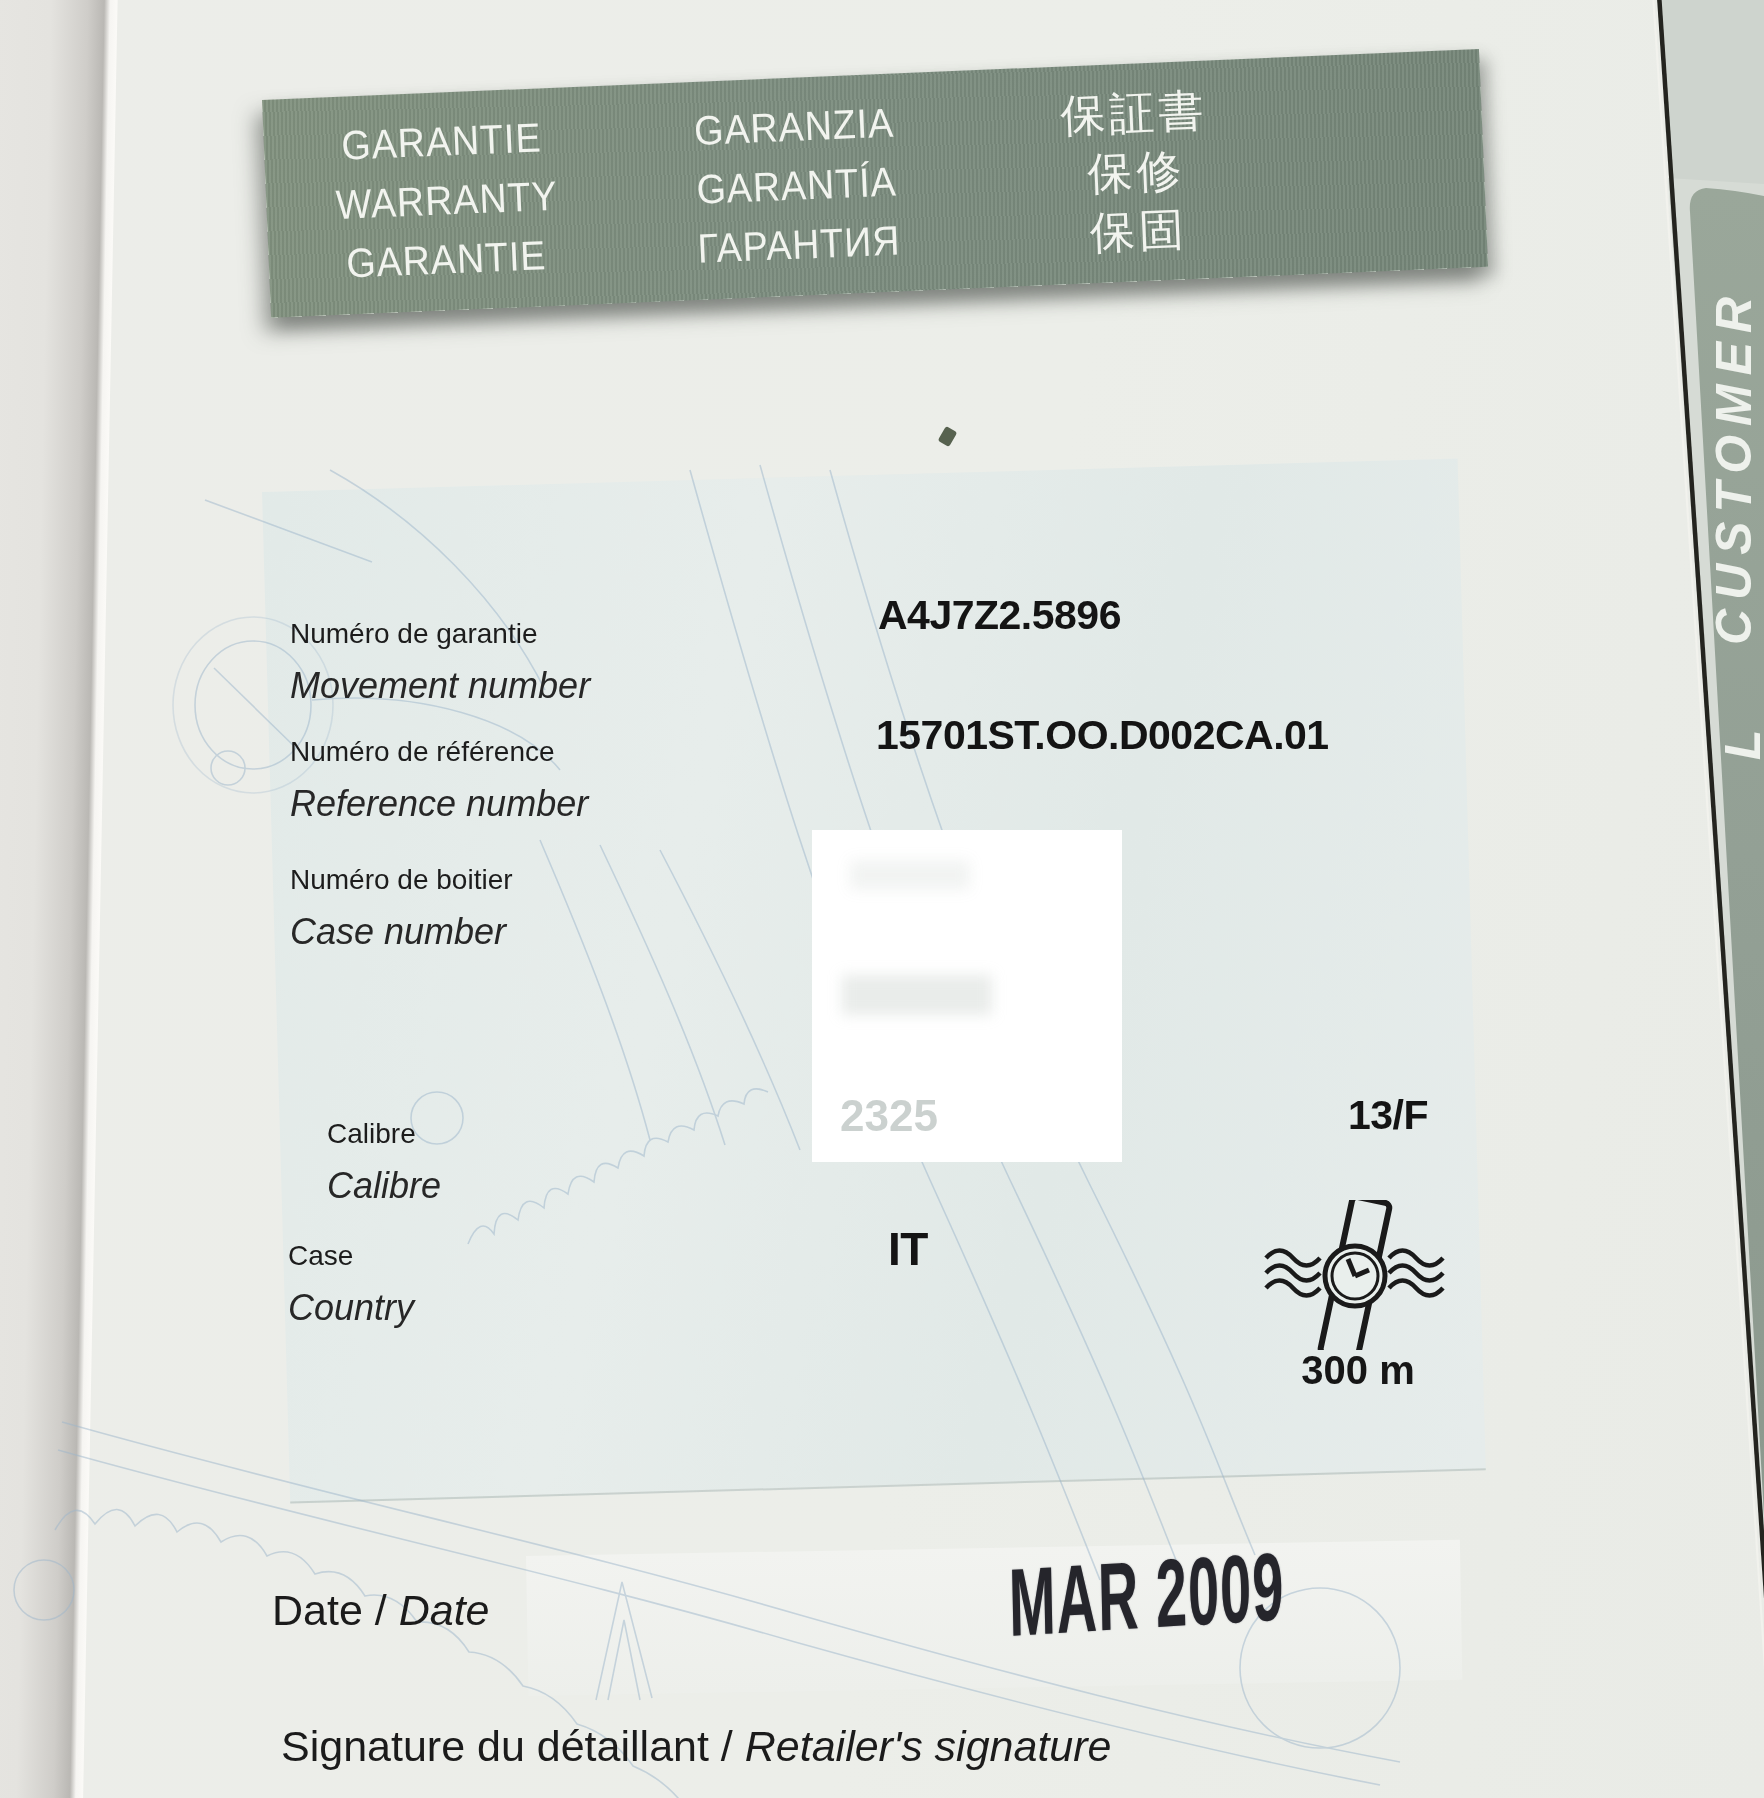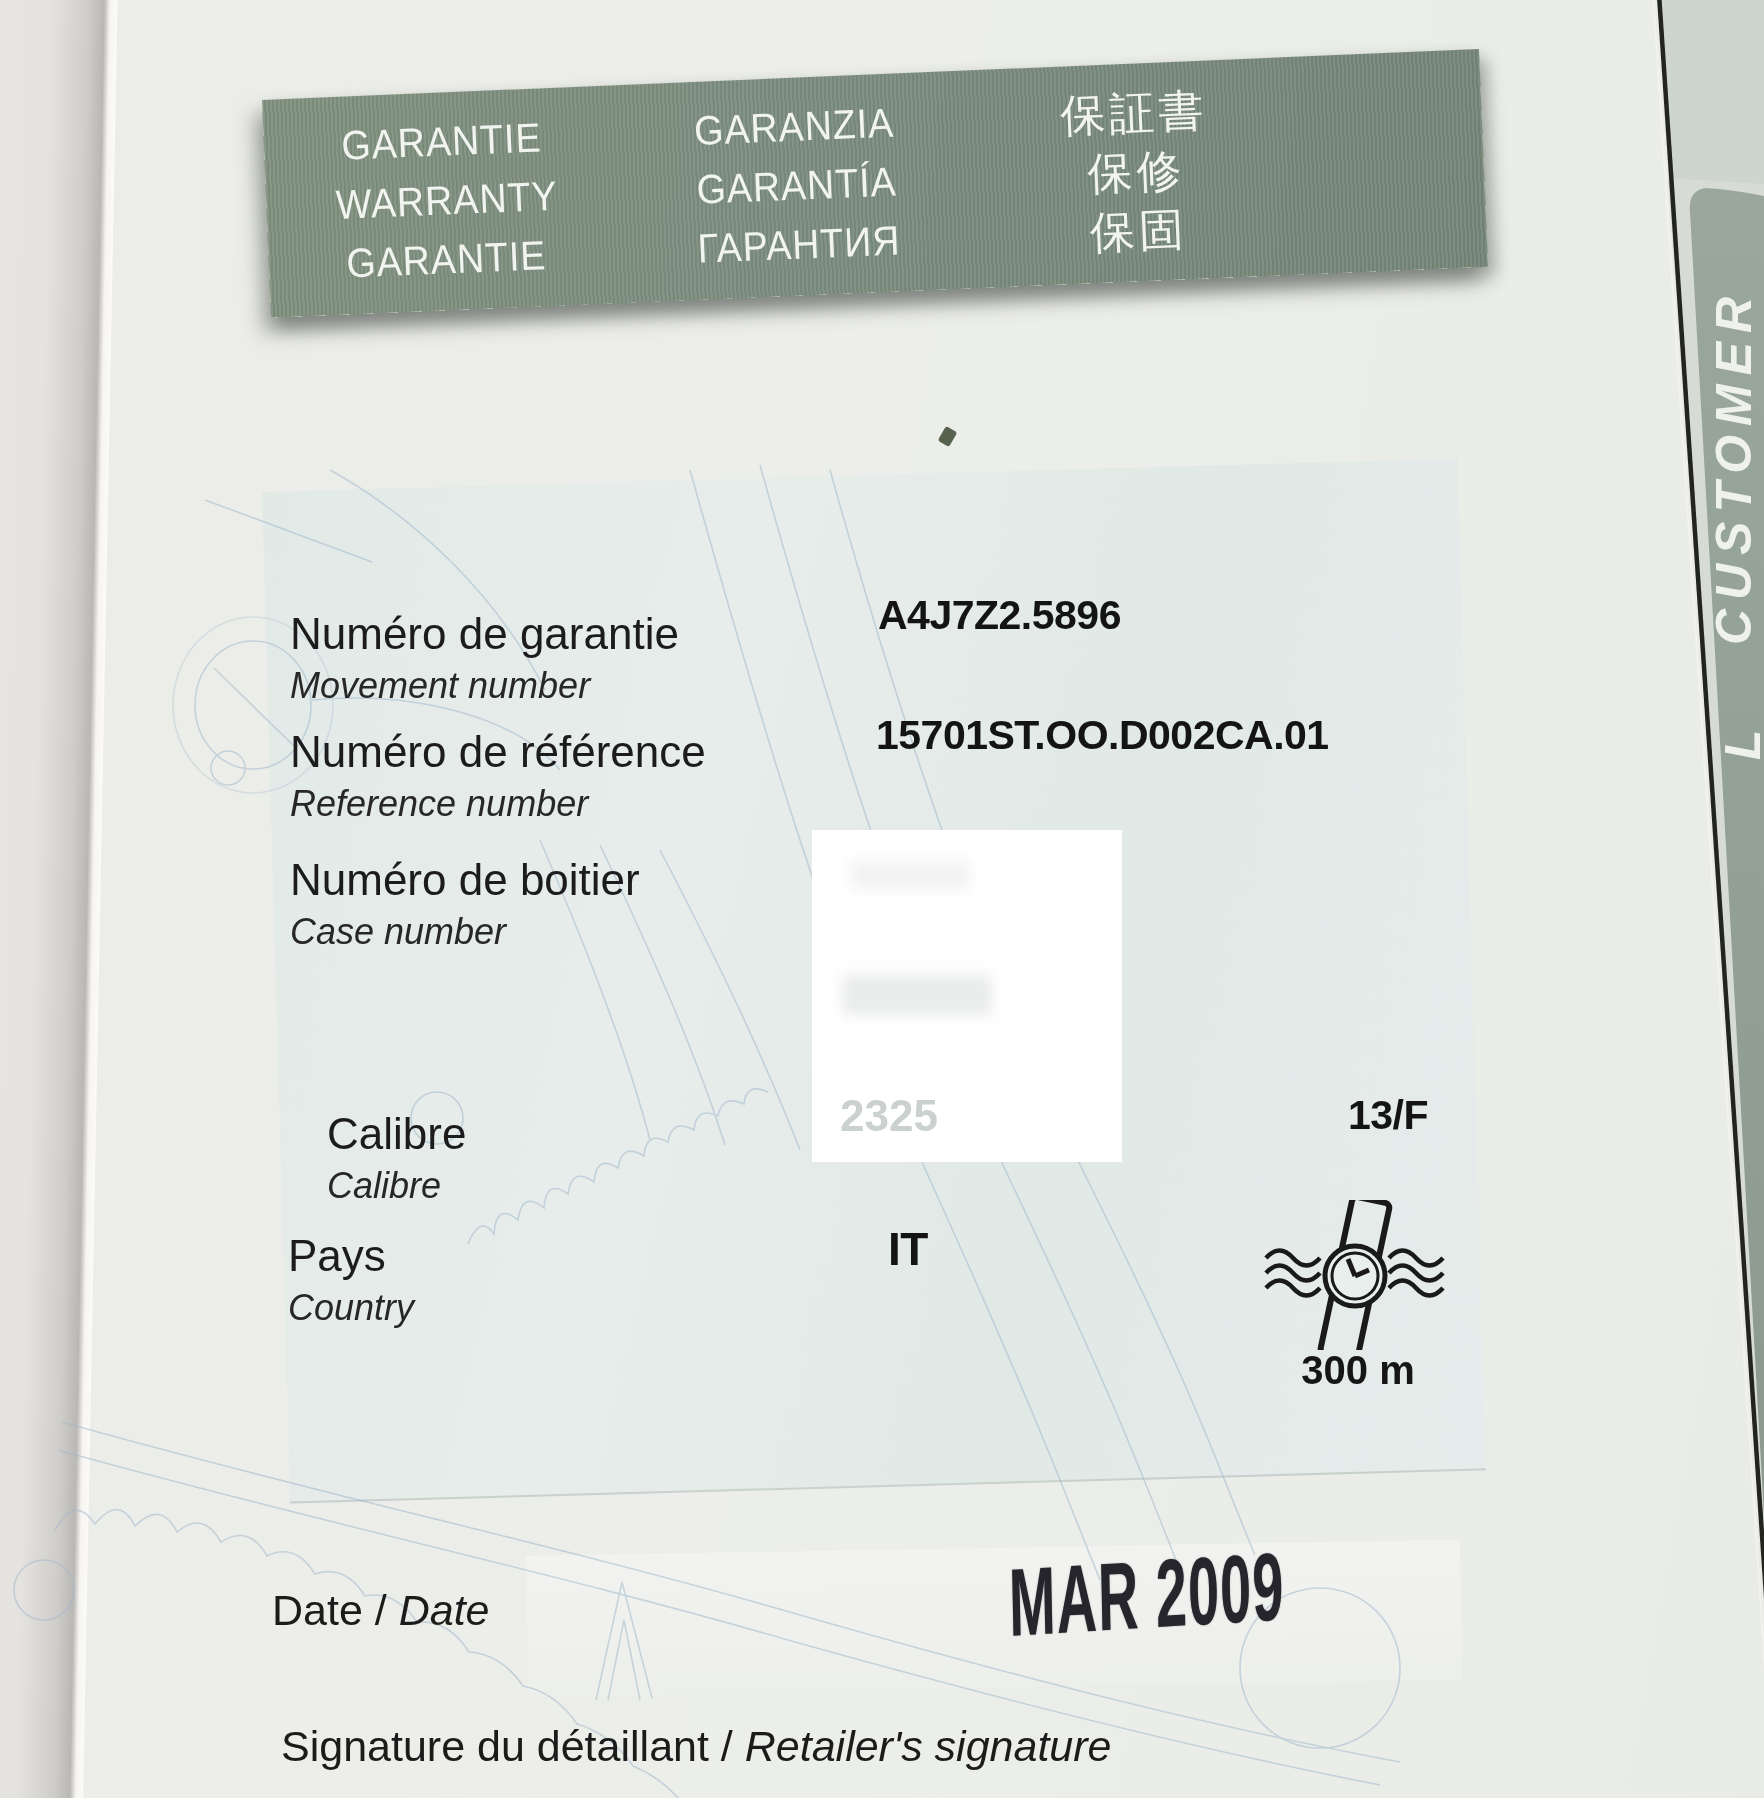--- a/index.html
+++ b/index.html
@@ -21,21 +21,21 @@
   
   #date-field{left:526px;top:1556px;width:934px;height:140px;
     background:linear-gradient(#f2f3f0,#edefeb);
     transform-origin:top left;transform:rotate(-1deg);}
   
   #drawing{left:0;top:0;pointer-events:none;}
   
   #white-block{left:812px;top:830px;width:310px;height:332px;background:#ffffff;}
   .ghost{background:rgba(175,185,180,.28);filter:blur(7px);}
   
-  .lblfr{font-size:44px;color:#1c1c1c;}
+  .lblfr{font-size:28px;color:#1c1c1c;}
   .lblen{font-size:36px;font-style:italic;color:#272727;}
   .row{line-height:52px;white-space:nowrap;}
   .val{font-size:41px;font-weight:700;color:#141414;white-space:nowrap;letter-spacing:-0.5px;}
   .val-faint{font-size:44px;font-weight:700;color:rgba(160,172,168,.55);}
   .biglabel{font-size:43px;color:#1b1b1b;white-space:nowrap;}
   .biglabel .it{font-style:italic;}
   #stamp{font-size:96px;font-weight:700;color:#25252b;letter-spacing:2px;white-space:nowrap;
     transform-origin:left top;transform:scaleX(0.58) rotate(-2deg);
     text-shadow:0 0 2px rgba(40,40,55,.45);}
   #depth{font-size:40px;font-weight:700;color:#161616;width:160px;text-align:center;}
@@ -106,21 +106,21 @@
   </div>
   <div class="abs row" style="left:290px;top:854px;">
     <span class="lblfr" style="display:block;">Numéro de boitier</span>
     <span class="lblen" style="display:block;">Case number</span>
   </div>
   <div class="abs row" style="left:288px;top:1108px;margin-left:39px;">
     <span class="lblfr" style="display:block;">Calibre</span>
     <span class="lblen" style="display:block;">Calibre</span>
   </div>
   <div class="abs row" style="left:288px;top:1230px;">
-    <span class="lblfr" style="display:block;">Pays</span>
+    <span class="lblfr" style="display:block;">Case</span>
     <span class="lblen" style="display:block;">Country</span>
   </div>
 
   <div class="abs val" style="left:878px;top:592px;">A4J7Z2.5896</div>
   <div class="abs val" style="left:876px;top:712px;">15701ST.OO.D002CA.01</div>
   <div class="abs val-faint" style="left:840px;top:1091px;">2325</div>
   <div class="abs val" style="left:1348px;top:1092px;">13/F</div>
   <div class="abs val" style="left:888px;top:1222px;font-size:46px;">IT</div>
 
   <svg class="abs" style="left:1262px;top:1200px;" width="185" height="150" viewBox="0 0 185 150">

